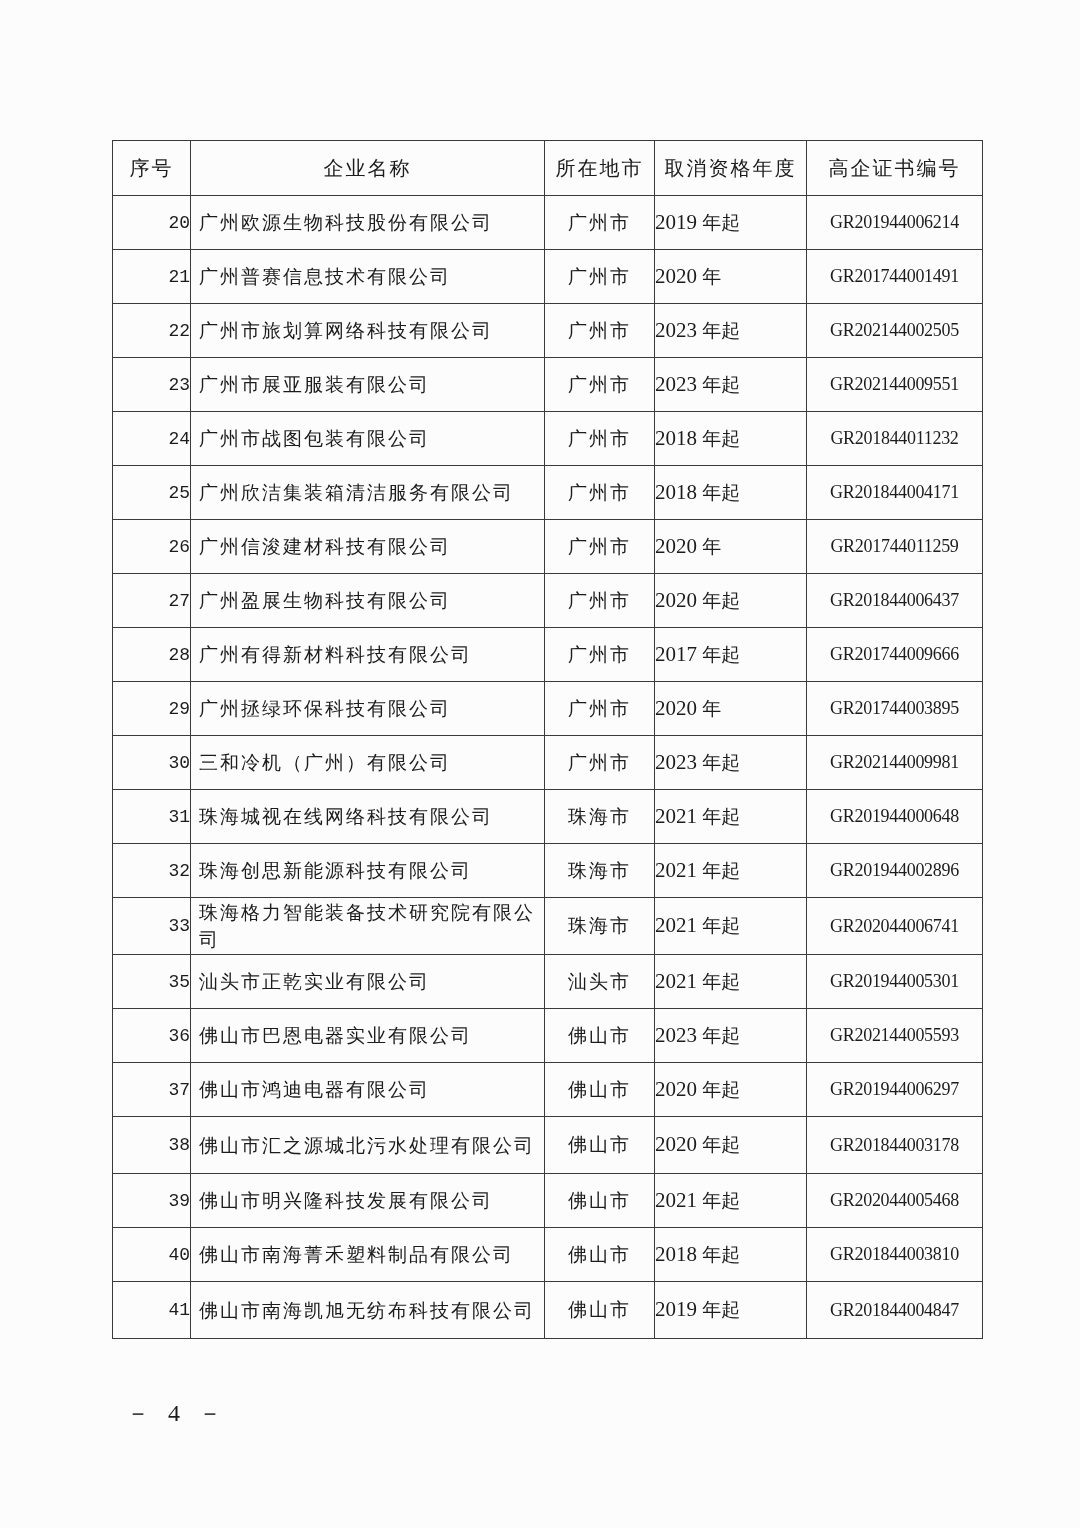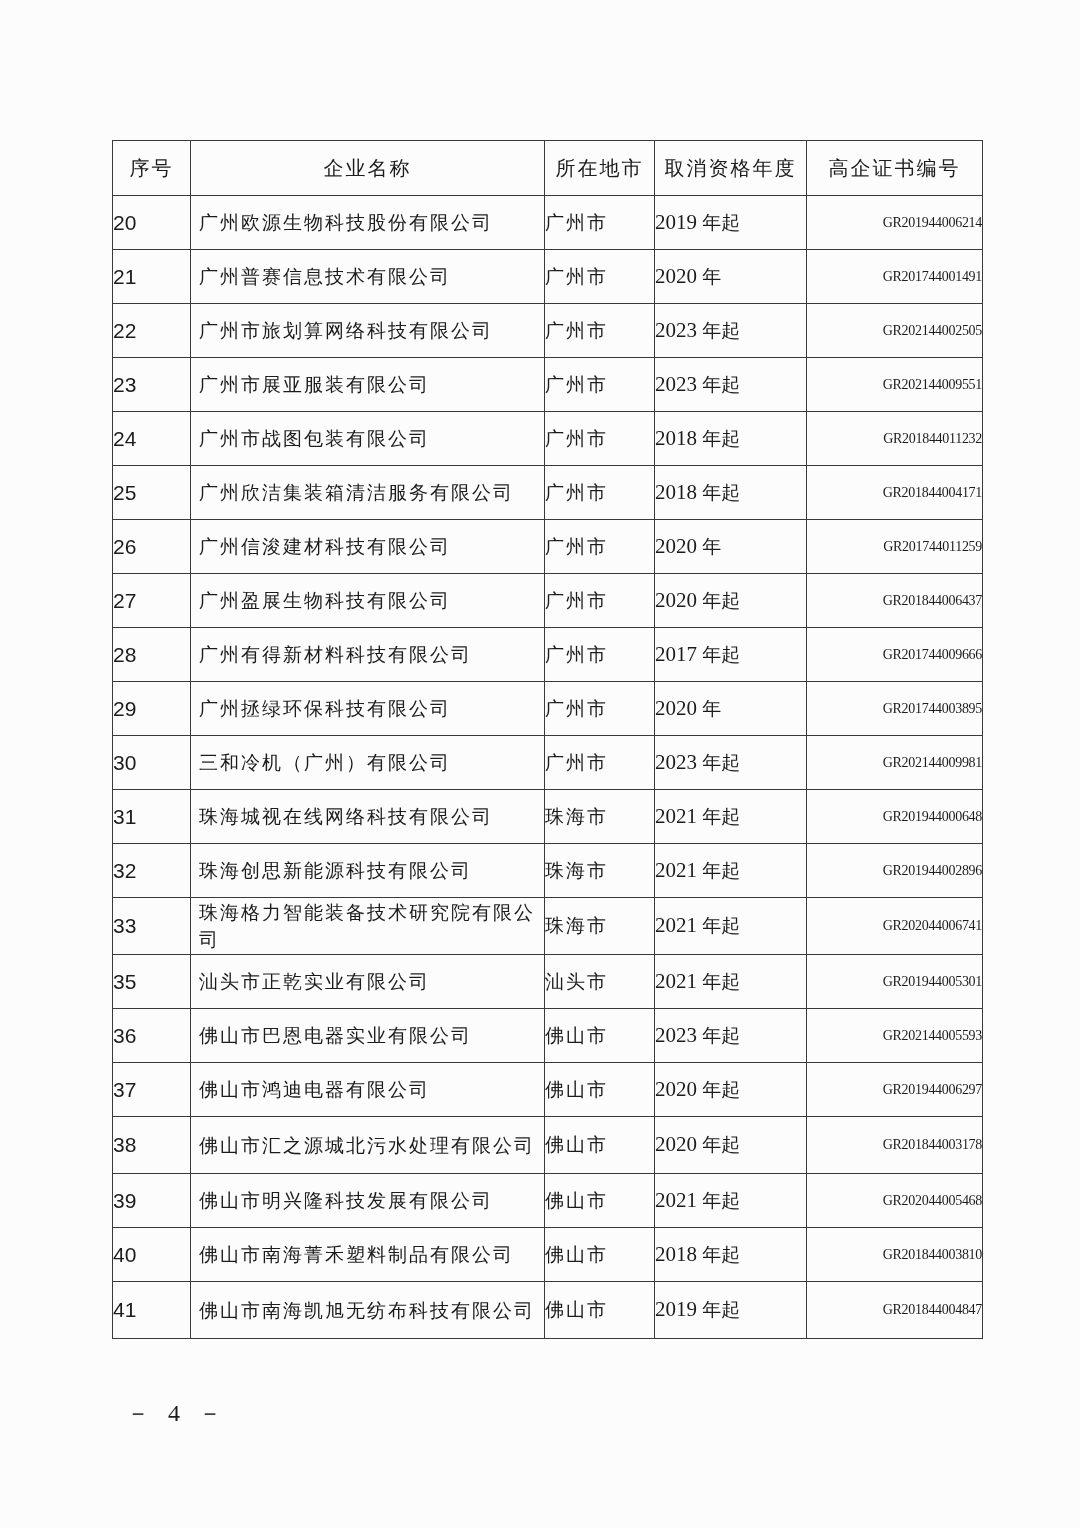--- a/index.html
+++ b/index.html
@@ -1,26 +1,26 @@
 <!DOCTYPE html>
 <html><head>
 <meta charset="utf-8">
 <style>
   html, body { margin:0; padding:0; }
   body { width:1080px; height:1528px; background:#fbfbfb; position:relative; overflow:hidden;
          font-family:"DejaVu Serif","Liberation Serif",serif; color:#1c1c1c; }
   .page { position:absolute; left:0; top:0; width:1080px; height:1528px; background:#fcfcfc; }
   table.list { position:absolute; border-collapse:collapse; table-layout:fixed; }
   table.list td, table.list th { border:1.4px solid #3a3a3a; padding:0; font-weight:normal; }
-  .c-no { text-align:left; font-family:Liberation Sans, sans-serif; font-size:21px; }
+  .c-no { text-align:right; font-family:Liberation Mono, monospace; font-size:18px; }
   .c-name { text-align:left; padding-left:8px !important; font-size:19px; letter-spacing:2px; line-height:27px; }
-  .c-city { text-align:left; font-size:19px; letter-spacing:2px; }
+  .c-city { text-align:center; font-size:19px; letter-spacing:2px; }
   .c-year { font-size:19px; font-family:"Liberation Serif",serif; }
   .c-year .num { font-size:21px; }
-  .c-cert { text-align:right; font-family:"Liberation Serif",serif; font-size:14px; letter-spacing:-0.3px; }
+  .c-cert { text-align:center; font-family:"Liberation Serif",serif; font-size:18px; letter-spacing:-0.3px; }
   th { font-size:20px; letter-spacing:2px; text-align:center; }
   .page-num { position:absolute; left:126px; top:1397px; font-family:"Liberation Serif",serif; font-size:24px; color:#1c1c1c; letter-spacing:6px; }
 </style>
 </head>
 <body>
 
 <div class="page">
   <table class="list" id="tbl" style="left: 112px; top: 140px; width: 870px;">
     <colgroup>
       <col style="width:78px">

